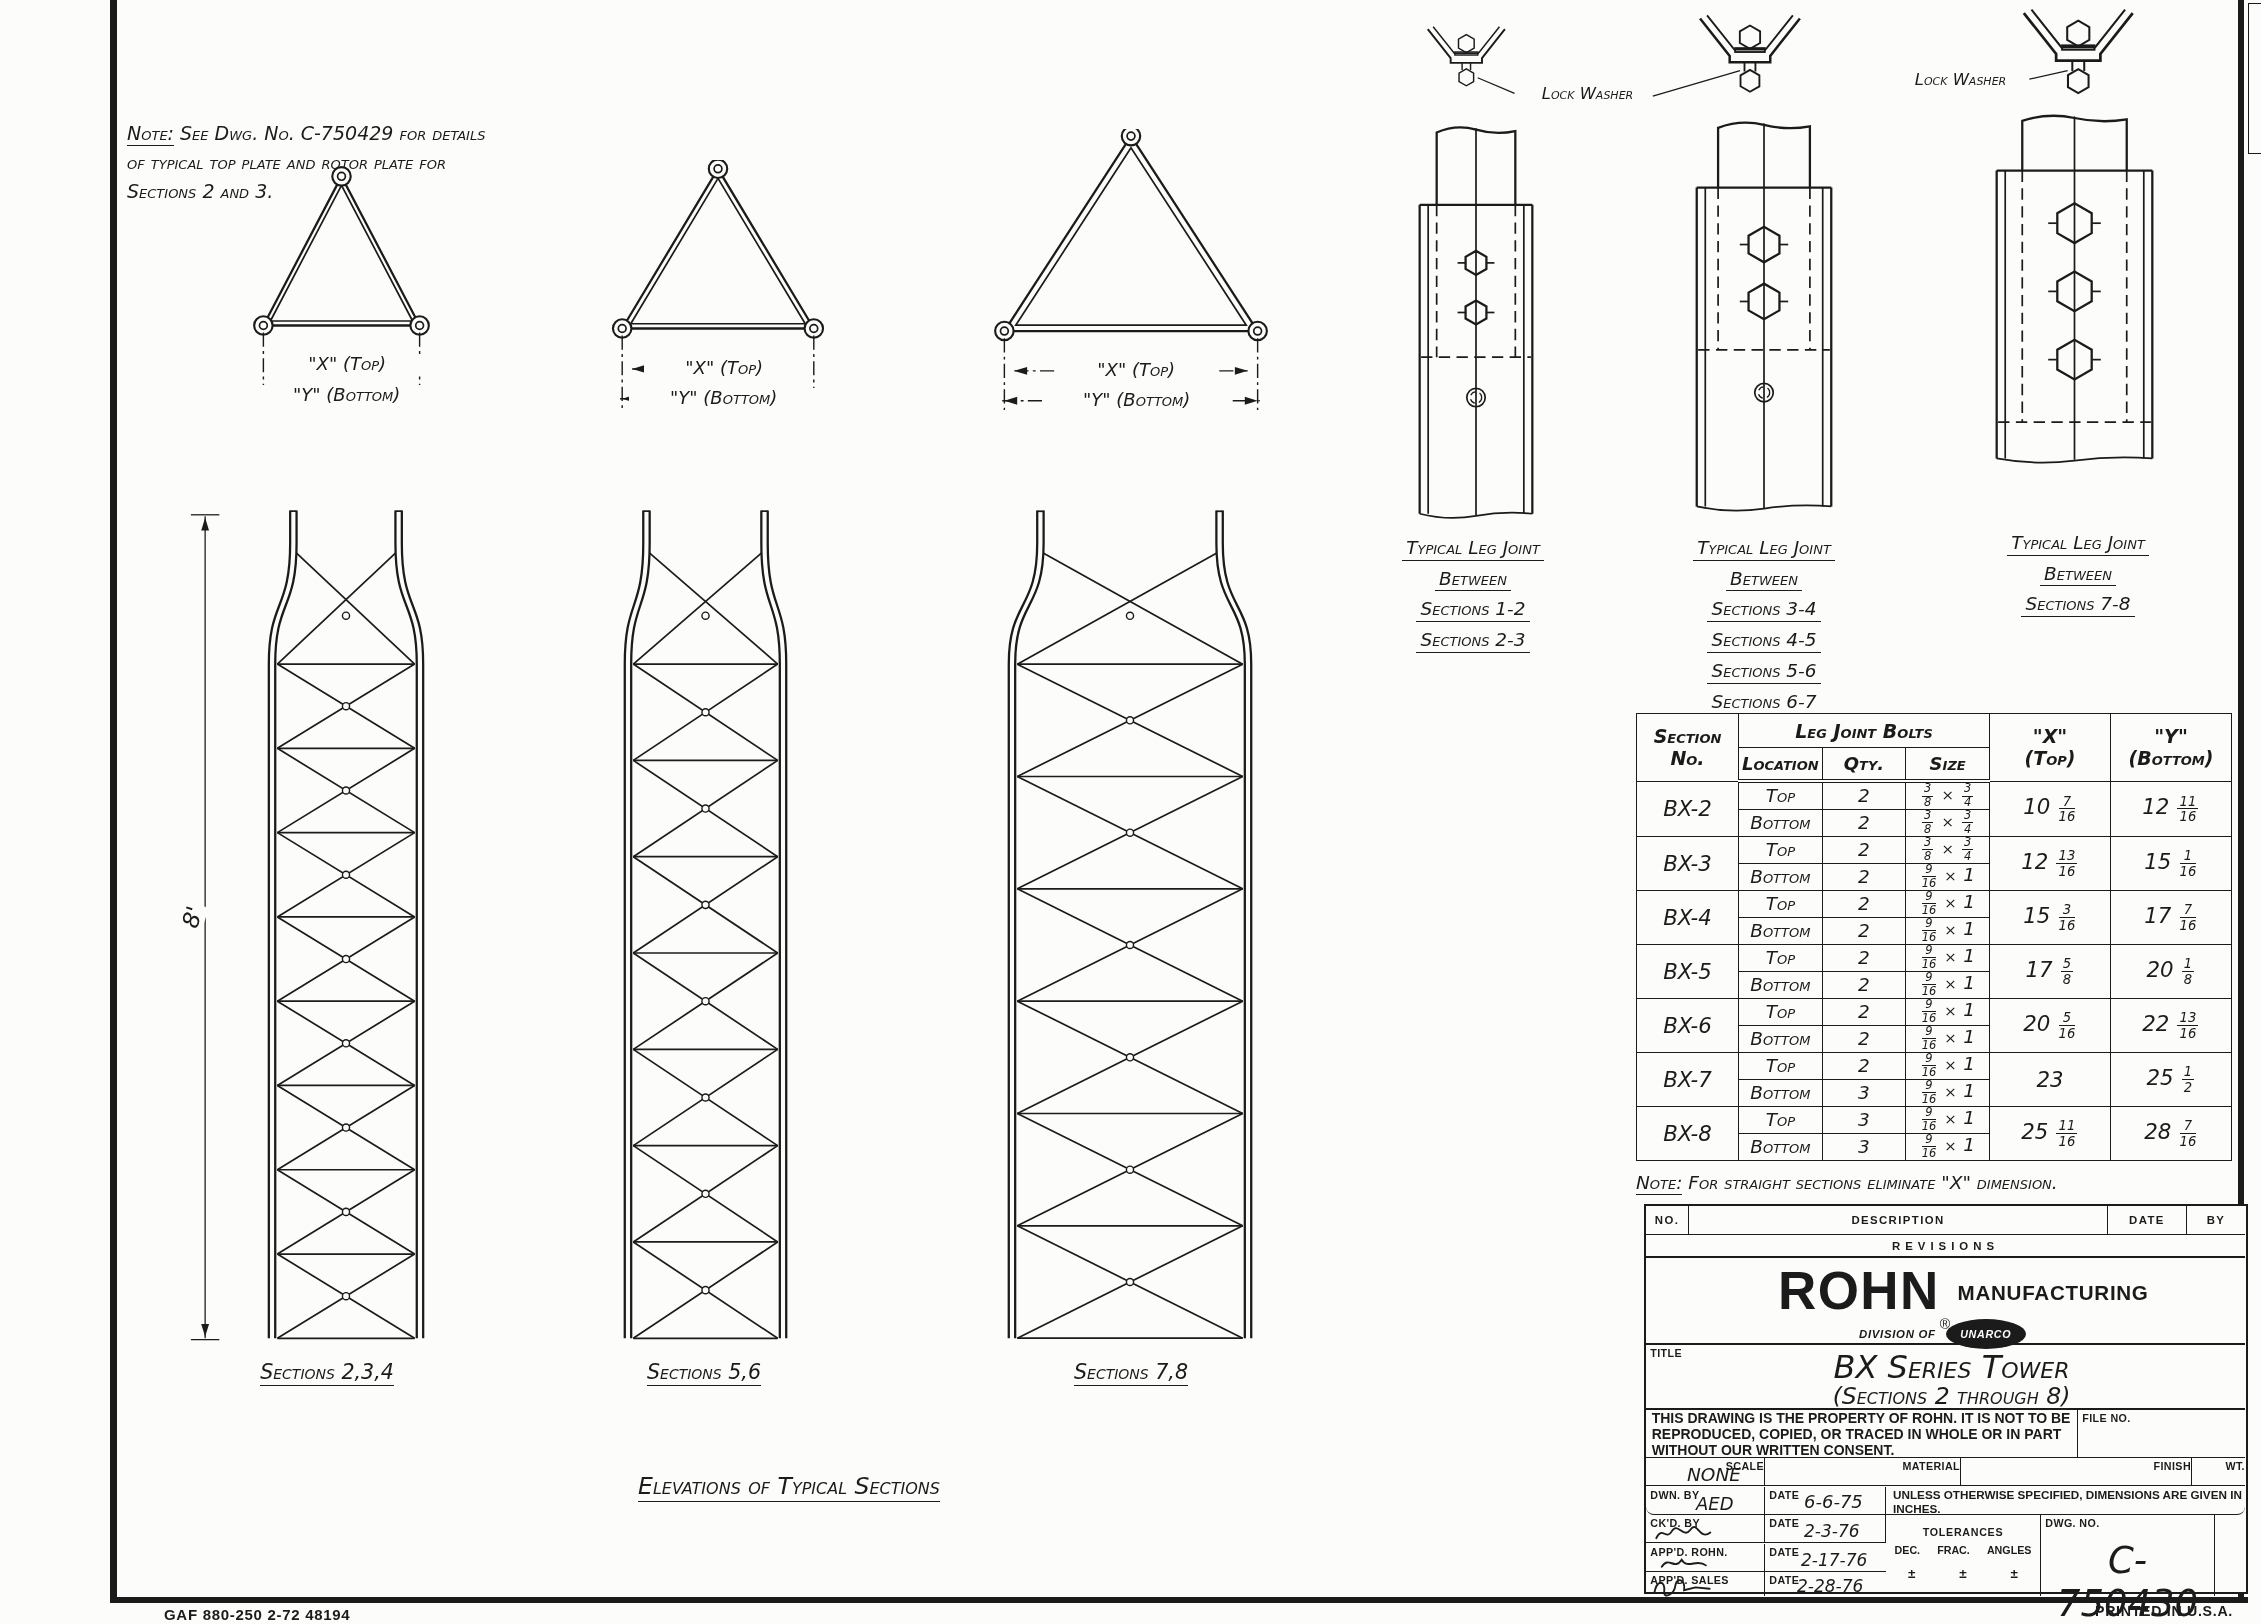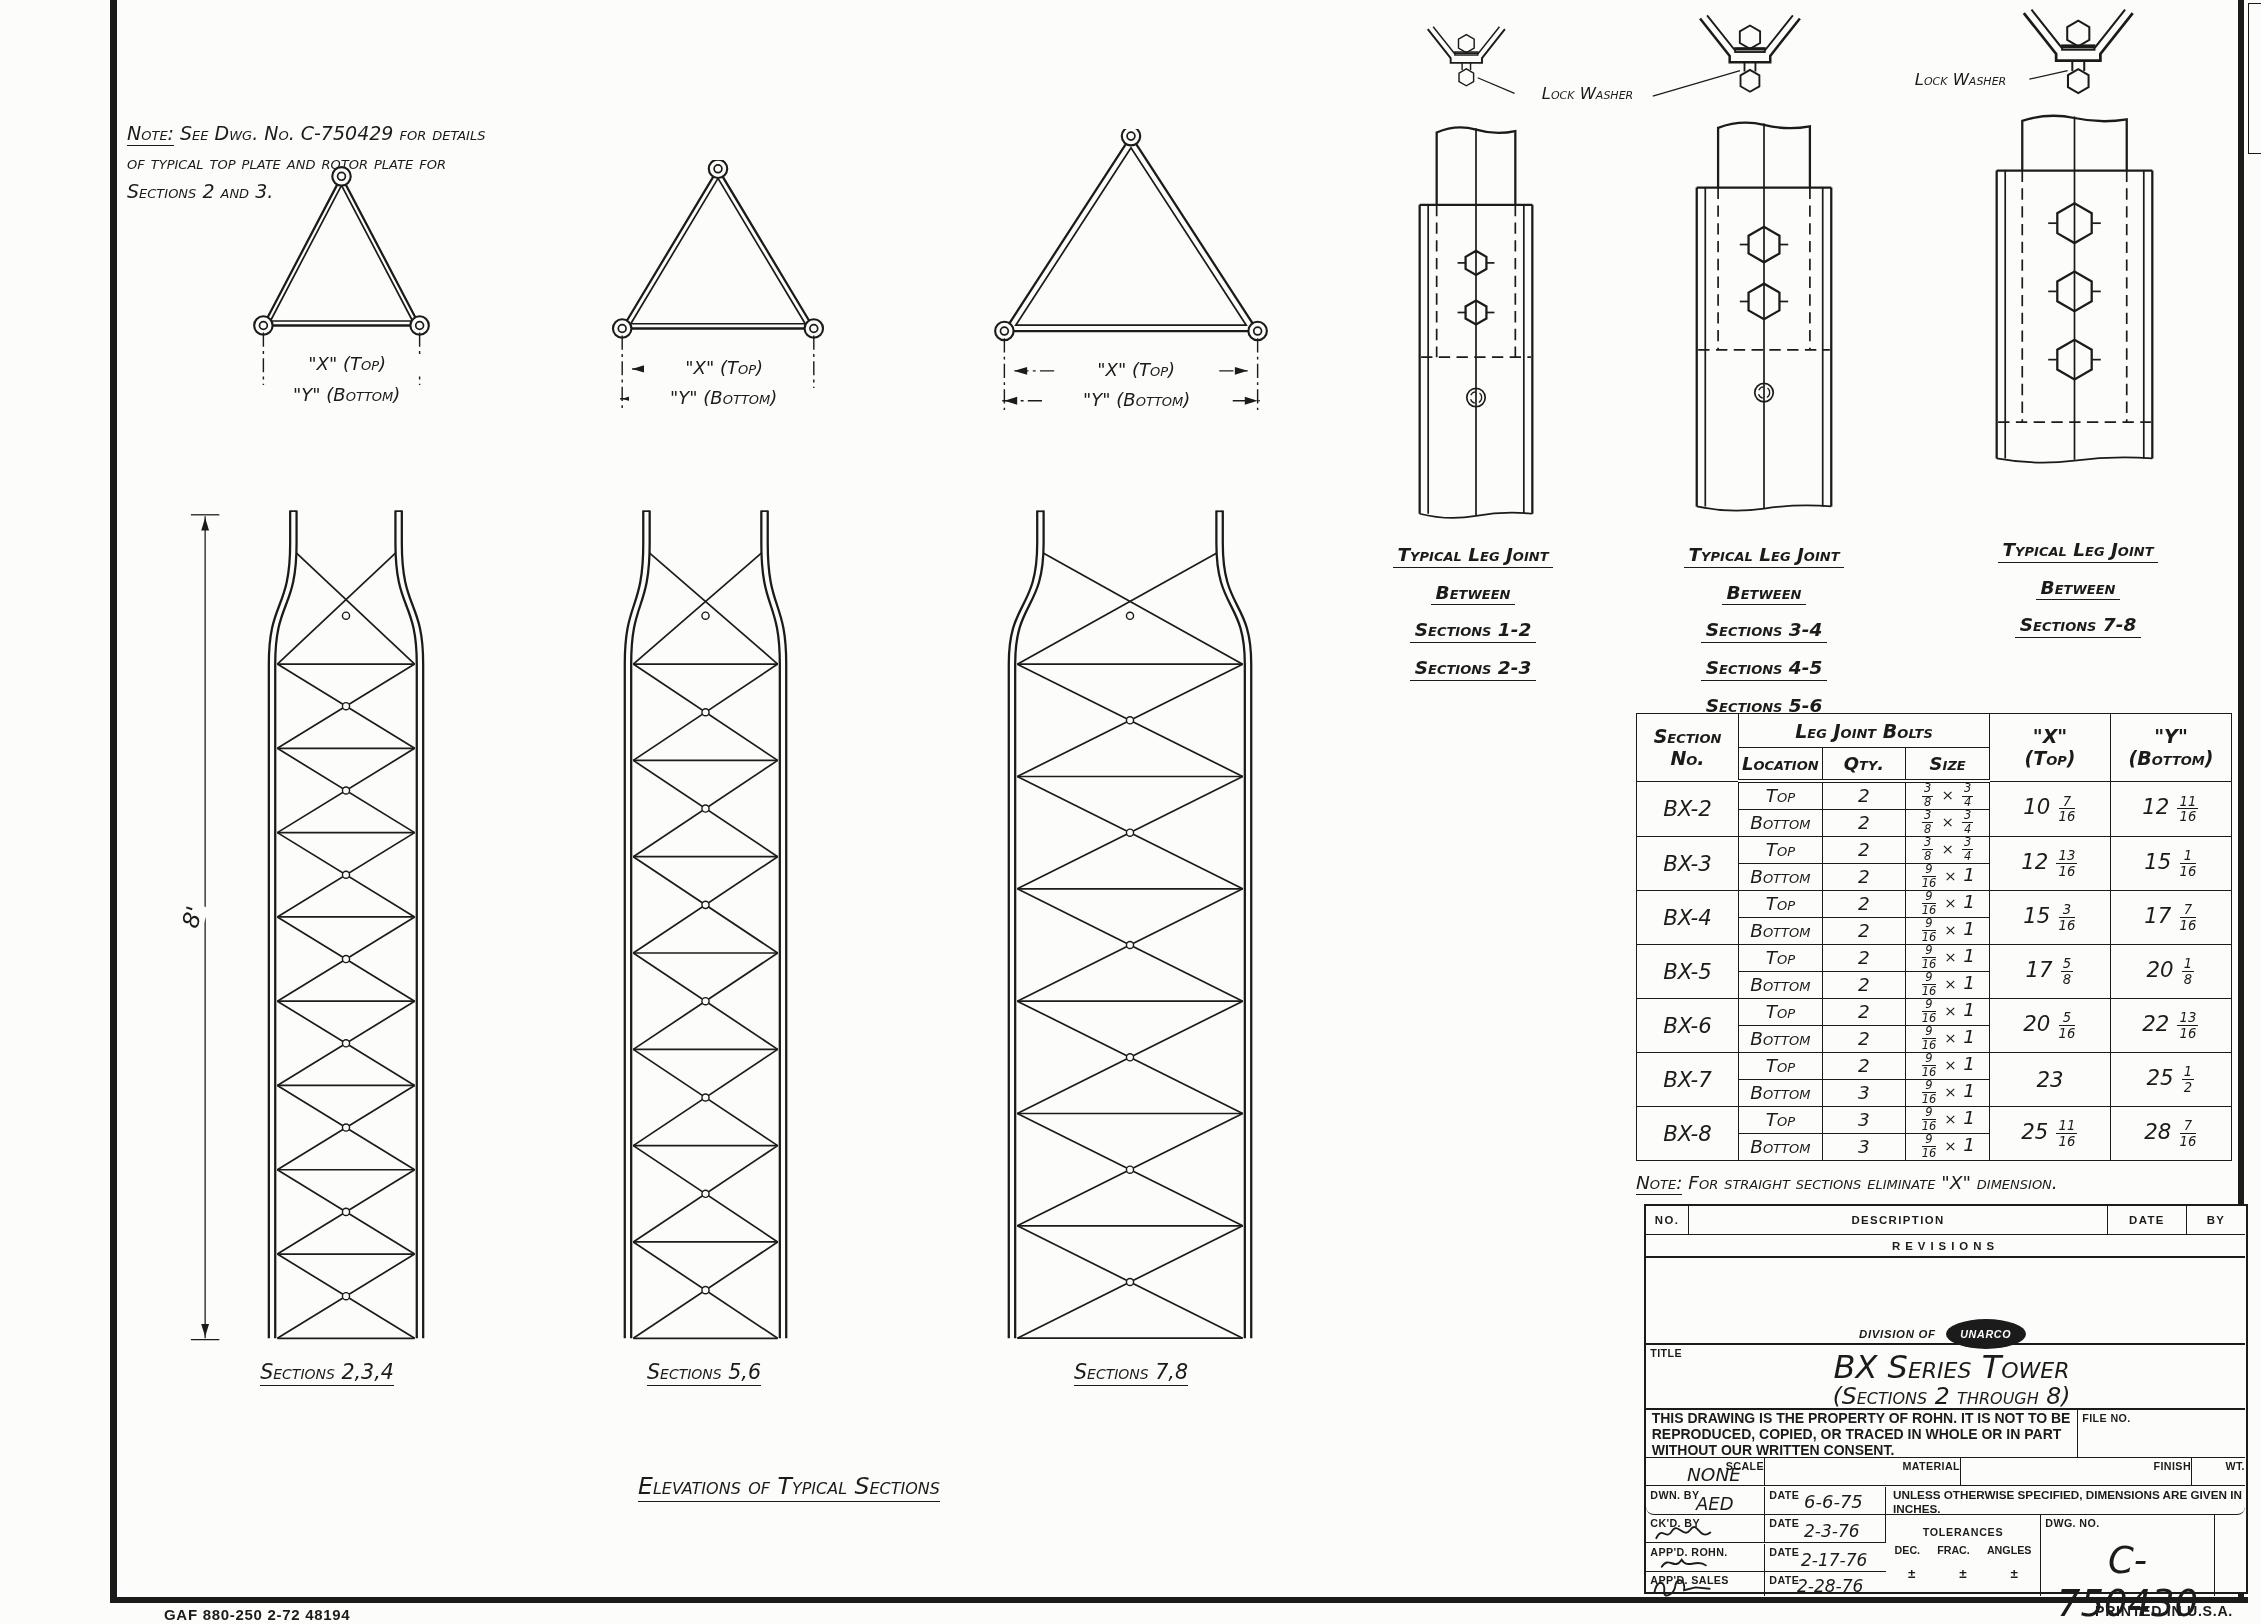--- a/index.html
+++ b/index.html
@@ -23,21 +23,21 @@
   .dim{stroke:var(--ink);stroke-width:2;fill:none;stroke-dasharray:20 6 4 6;}
   .fill{fill:var(--ink);stroke:none;}
   .node{fill:var(--paper);stroke:var(--ink);stroke-width:2;}
   .nodeBig{fill:var(--paper);stroke:var(--ink);stroke-width:3;}
   .sig{stroke:var(--ink);stroke-width:2.6;fill:none;stroke-linecap:round;}
   
   .border-bar{background:var(--ink);}
   
   .dimlabel{position:absolute;text-align:center;font-size:18px;line-height:1.15;background:var(--paper);padding:0 5.7px;}
   
-  .capline{display:block;margin:15px auto 0;width:fit-content;border-bottom:1.7px solid var(--ink);padding:0 4.3px 1.4px;font-weight:bold;}
+  .capline{display:block;margin:8px auto 0;width:fit-content;border-bottom:1.7px solid var(--ink);padding:0 4.3px 1.4px;}
   
   #bolt-table{border-collapse:collapse;table-layout:fixed;width:596px;background:var(--paper);}
   #bolt-table th,#bolt-table td{border:1.8px solid var(--ink);padding:0;text-align:center;vertical-align:middle;overflow:hidden;}
   #bolt-table .c-sec{width:101px;} #bolt-table .c-loc{width:100px;} #bolt-table .c-qty{width:75px;}
   #bolt-table .c-size{width:79px;} #bolt-table .c-x{width:120px;} #bolt-table .c-y{width:120px;}
   #bolt-table thead tr.h1 th{height:33px;font-size:19px;}
   #bolt-table thead tr.h2 th{height:31px;font-size:18px;border-bottom:4.3px double var(--ink);}
   #bolt-table thead th.h-bolts{border-bottom-width:1.1px;}
   #bolt-table tbody tr{height:27px;}
   #bolt-table tbody td{font-size:18.5px;}
@@ -517,20 +517,24 @@
     <div class="tb-row" style="top:0;height:29px;border-bottom:1.8px solid var(--ink);">
       <div class="tb-cell tb-hdr" style="width:43px;">NO.</div>
       <div class="tb-cell tb-hdr" style="width:419px;">DESCRIPTION</div>
       <div class="tb-cell tb-hdr" style="width:79px;">DATE</div>
       <div class="tb-cell tb-hdr" style="width:58px;">BY</div>
     </div>
 
     <div class="tb-row tb-hdr" style="top:29px;height:23px;border-bottom:2.8px solid var(--ink);letter-spacing:5px;justify-content:center;">REVISIONS</div>
 
     <div class="tb-row" style="top:52px;height:87px;border-bottom:2.1px solid var(--ink);display:block;">
+      <div style="position:absolute;left:132px;top:5.7px;">
+        <span style="font-size:53px;font-weight:900;letter-spacing:1.4px;line-height:1;">ROHN</span><span style="font-size:14.2px;vertical-align:-20px;">®</span>
+        <span style="font-size:20.6px;font-weight:800;letter-spacing:0.7px;vertical-align:8.5px;margin-left:4.3px;">MANUFACTURING</span>
+      </div>
       <div style="position:absolute;left:213px;top:61px;display:flex;align-items:center;gap:10px;">
         <span style="font-size:11.4px;font-weight:bold;font-style:italic;letter-spacing:0.7px;">DIVISION OF</span>
         <span style="display:inline-flex;align-items:center;justify-content:center;width:80px;height:30px;background:var(--ink);border-radius:50%;">
           <span style="color:var(--paper);font-size:10.7px;font-weight:900;font-style:italic;letter-spacing:0.7px;">UNARCO</span>
         </span>
       </div>
     </div>
 
     <div class="tb-row" style="top:139px;height:65px;border-bottom:2.1px solid var(--ink);display:block;">
       <span class="tb-lab" style="position:absolute;left:0;top:0;">TITLE</span>

